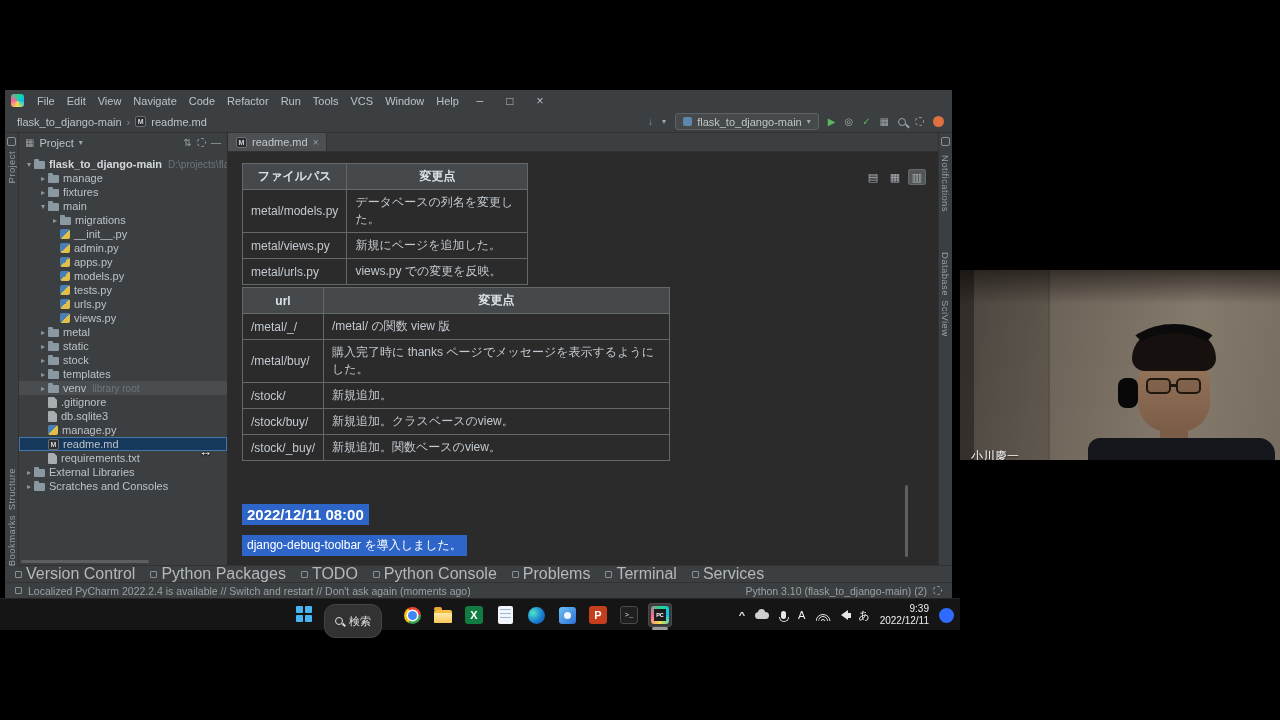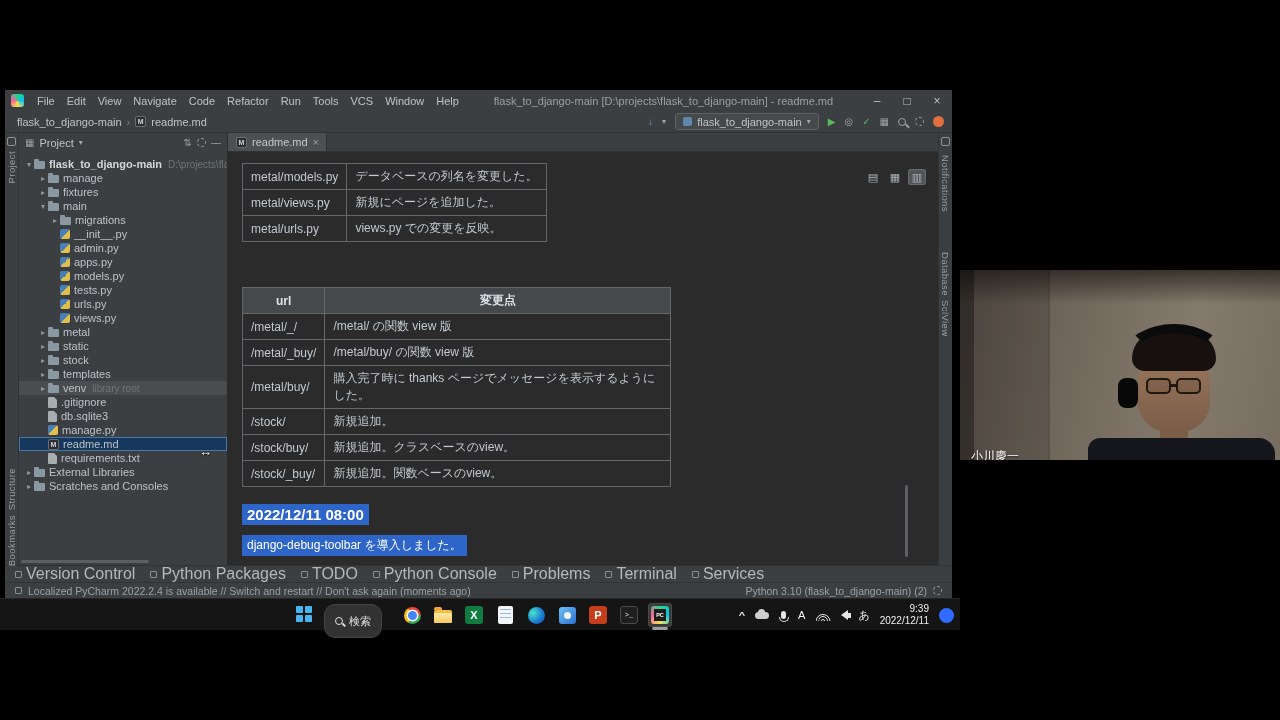--- a/index.html
+++ b/index.html
@@ -183,21 +183,20 @@
       <span class="menuitem">Edit</span>
       <span class="menuitem">View</span>
       <span class="menuitem">Navigate</span>
       <span class="menuitem">Code</span>
       <span class="menuitem">Refactor</span>
       <span class="menuitem">Run</span>
       <span class="menuitem">Tools</span>
       <span class="menuitem">VCS</span>
       <span class="menuitem">Window</span>
       <span class="menuitem">Help</span>
-      <span class="wintitle">flask_to_django-main [D:\projects\flask_to_django-main] - readme.md</span>
       <span class="wbtn">–</span>
       <span class="wbtn">□</span>
       <span class="wbtn">×</span>
     </div>
 
     <div class="toolbar">
       <span class="crumb">flask_to_django-main</span>
       <span class="crumbsep">›</span>
       <span class="ic ic-md">M</span>
       <span class="crumb" style="margin-left:5px;">readme.md</span>
@@ -370,20 +369,24 @@
           <span class="tab">
             <span class="ic ic-md">M</span>
             <span>readme.md</span>
             <span class="tabx">×</span>
           </span>
         </div>
         <div class="editor">
 
           <table class="mdtable t1">
             <tbody>
+                <tr>
+              <th>ファイルパス</th>
+              <th>変更点</th>
+            </tr>
             <tr>
               <td>metal/models.py</td>
               <td>データベースの列名を変更した。</td>
             </tr>
             <tr>
               <td>metal/views.py</td>
               <td>新規にページを追加した。</td>
             </tr>
             <tr>
               <td>metal/urls.py</td>
@@ -394,24 +397,20 @@
 
           <table class="mdtable t2">
             <tbody>
                 <tr>
               <th>url</th>
               <th>変更点</th>
             </tr>
             <tr>
               <td>/metal/_/</td>
               <td>/metal/ の関数 view 版</td>
-            </tr>
-            <tr>
-              <td>/metal/_buy/</td>
-              <td>/metal/buy/ の関数 view 版</td>
             </tr>
             <tr>
               <td>/metal/buy/</td>
               <td>購入完了時に thanks ページでメッセージを表示するようにした。</td>
             </tr>
             <tr>
               <td>/stock/</td>
               <td>新規追加。</td>
             </tr>
             <tr>

